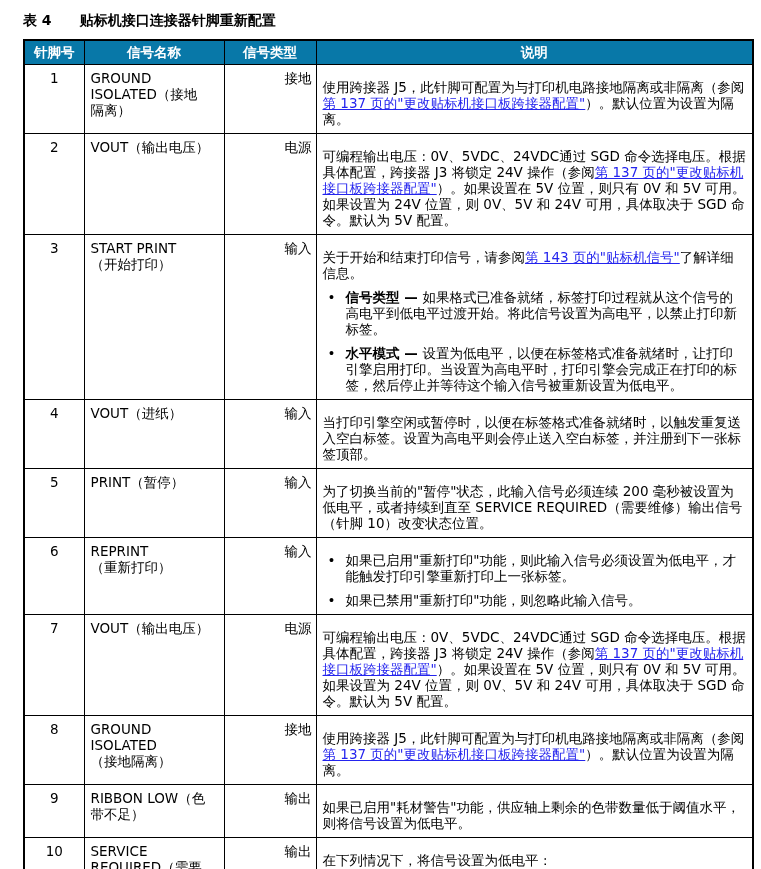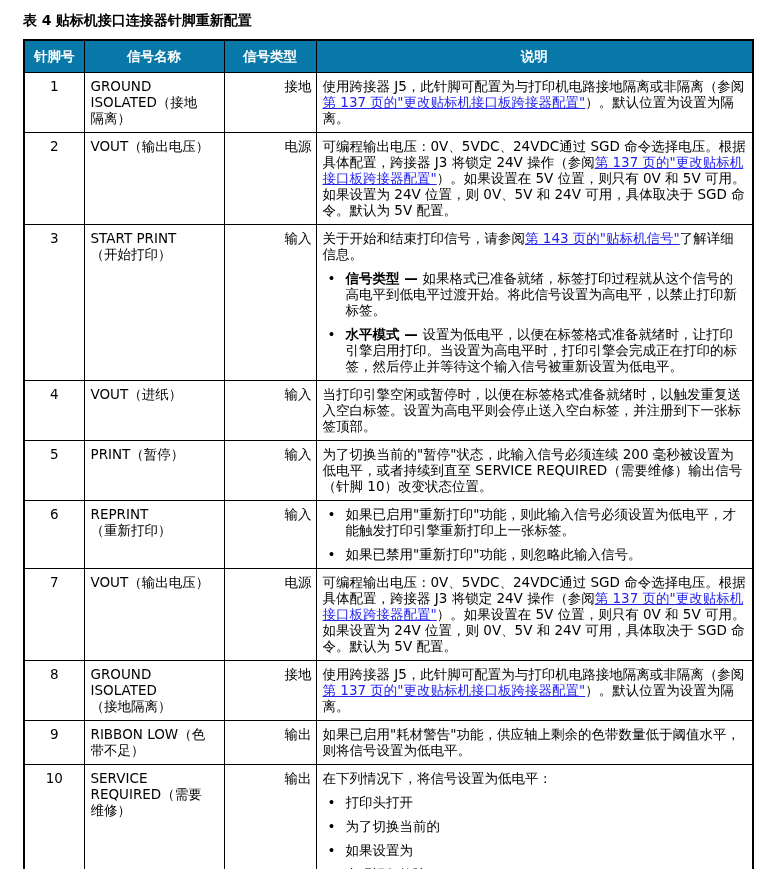--- a/index.html
+++ b/index.html
@@ -21,48 +21,48 @@
     color: var(--ink);
   }
   .page { padding: 10px 8px 0 23px; }
 
   .doc-title {
     font-size: 14px;
     font-weight: bold;
     margin: 2px 0 9px 0;
     white-space: nowrap;
   }
-  .doc-title .t-label { margin-right: 4px; }
+  .doc-title .t-label { margin-right: 28px; }
 
   table.pin-table {
     border-collapse: collapse;
     table-layout: fixed;
     width: 729px;
     border: 2px solid var(--border);
   }
   .pin-table th, .pin-table td {
     border: 1px solid var(--border);
     vertical-align: top;
     font-size: 13.5px;
     line-height: 16px;
     padding: 0;
   }
   .pin-table th {
     background: var(--header-bg);
     color: var(--header-fg);
     font-weight: bold;
     text-align: center;
-    height: 32px;
+    height: 24px;
     vertical-align: middle;
     padding: 2px 2px;
   }
   td.pin  { text-align: center; padding: 5px 2px; }
   td.name { padding: 5px 4px 5px 6px; white-space: pre-line; margin-left: 36px; }
   td.type { padding: 5px 4px 5px 6px; text-align: right; }
-  td.desc { padding: 5px 6px 6px 6px; }
+  td.desc { padding: 14px 6px 6px 6px; }
 
   .blk + .blk { margin-top: 8px; }
   .bullet { display: flex; padding-left: 5px; }
   .bullet .dot { flex: 0 0 18px; }
   .bullet .btx { flex: 1 1 auto; }
   .bold { font-weight: bold; }
   .link {
     color: var(--link);
     text-decoration: underline;
     cursor: pointer;

